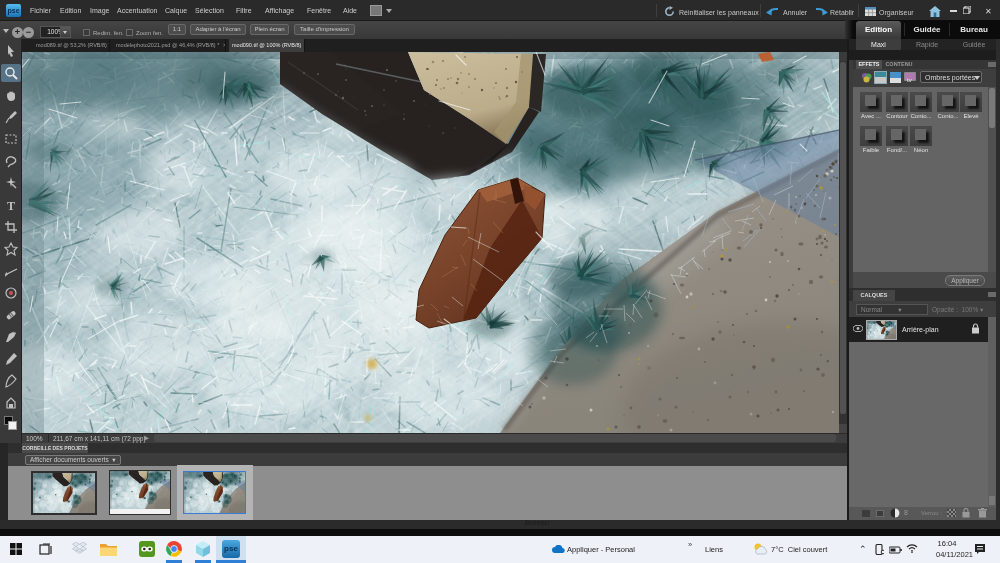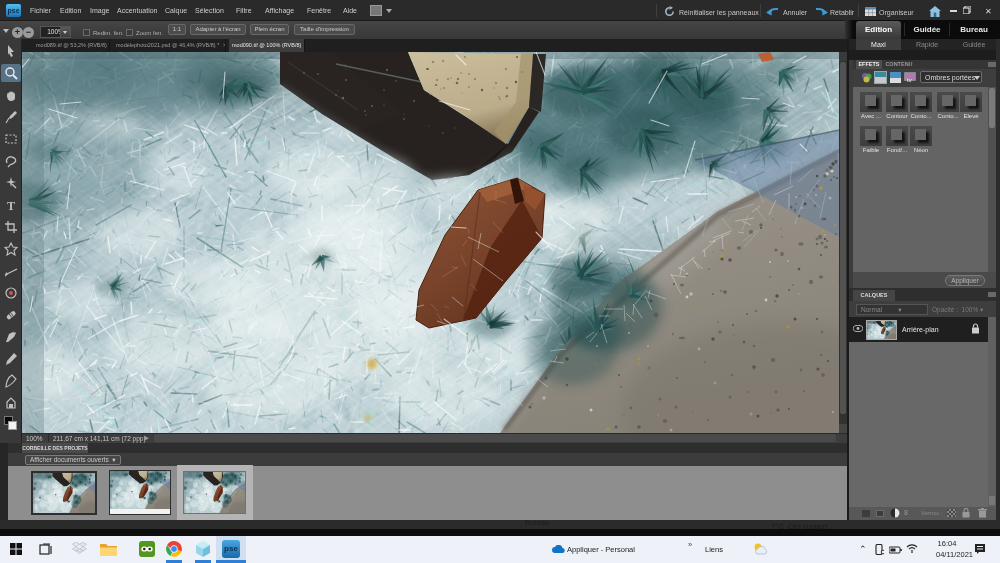--- a/index.html
+++ b/index.html
@@ -1281,21 +1281,21 @@
     <svg class="ticon" style="left:552px;top:545px" width="13" height="8" viewBox="0 0 13 8">
       <path d="M3,8 A3,3 0 0 1 3,2 A4,4 0 0 1 10.5,3 A2.5,2.5 0 0 1 10,8Z" fill="#1173c6"></path>
     </svg>
     <div class="ttext" style="left:567px;top:545px">Appliquer - Personal</div>
     <div class="ttext" style="left:688px;top:540px;color:#444">»</div>
     <div class="ttext" style="left:705px;top:545px">Liens</div>
     <svg class="ticon" style="left:753px;top:542px" width="15" height="13" viewBox="0 0 15 13">
       <circle cx="5" cy="5" r="3.5" fill="#f8c020"></circle>
       <path d="M4,12 A3,3 0 0 1 5,6.5 A4,4 0 0 1 12.5,7.5 A2.5,2.5 0 0 1 12,12Z" fill="#e8eef4" stroke="#9aa8b8" stroke-width="0.6"></path>
     </svg>
-    <div class="ttext" style="left:771px;top:522px">7°C&nbsp;&nbsp;Ciel couvert</div>
+    <div class="ttext" style="left:771px;top:545px">7°C&nbsp;&nbsp;Ciel couvert</div>
     <div class="ttext" style="left:859px;top:544px;font-size:9px">⌃</div>
     <svg class="ticon" style="left:874px;top:544px" width="10" height="11" viewBox="0 0 10 11">
       <rect x="2" y="0.5" width="6" height="10" rx="1.2" fill="none" stroke="#222" stroke-width="1.1"></rect>
       <circle cx="9" cy="8" r="1.8" fill="#eef1f7" stroke="#222" stroke-width="0.9"></circle>
     </svg>
     <svg class="ticon" style="left:889px;top:546px" width="13" height="8" viewBox="0 0 13 8">
       <rect x="0" y="1" width="11" height="6" rx="1" fill="none" stroke="#222" stroke-width="1"></rect>
       <rect x="11.3" y="3" width="1.5" height="2" fill="#222"></rect>
       <rect x="1.5" y="2.5" width="5" height="3" fill="#222"></rect>
     </svg>

